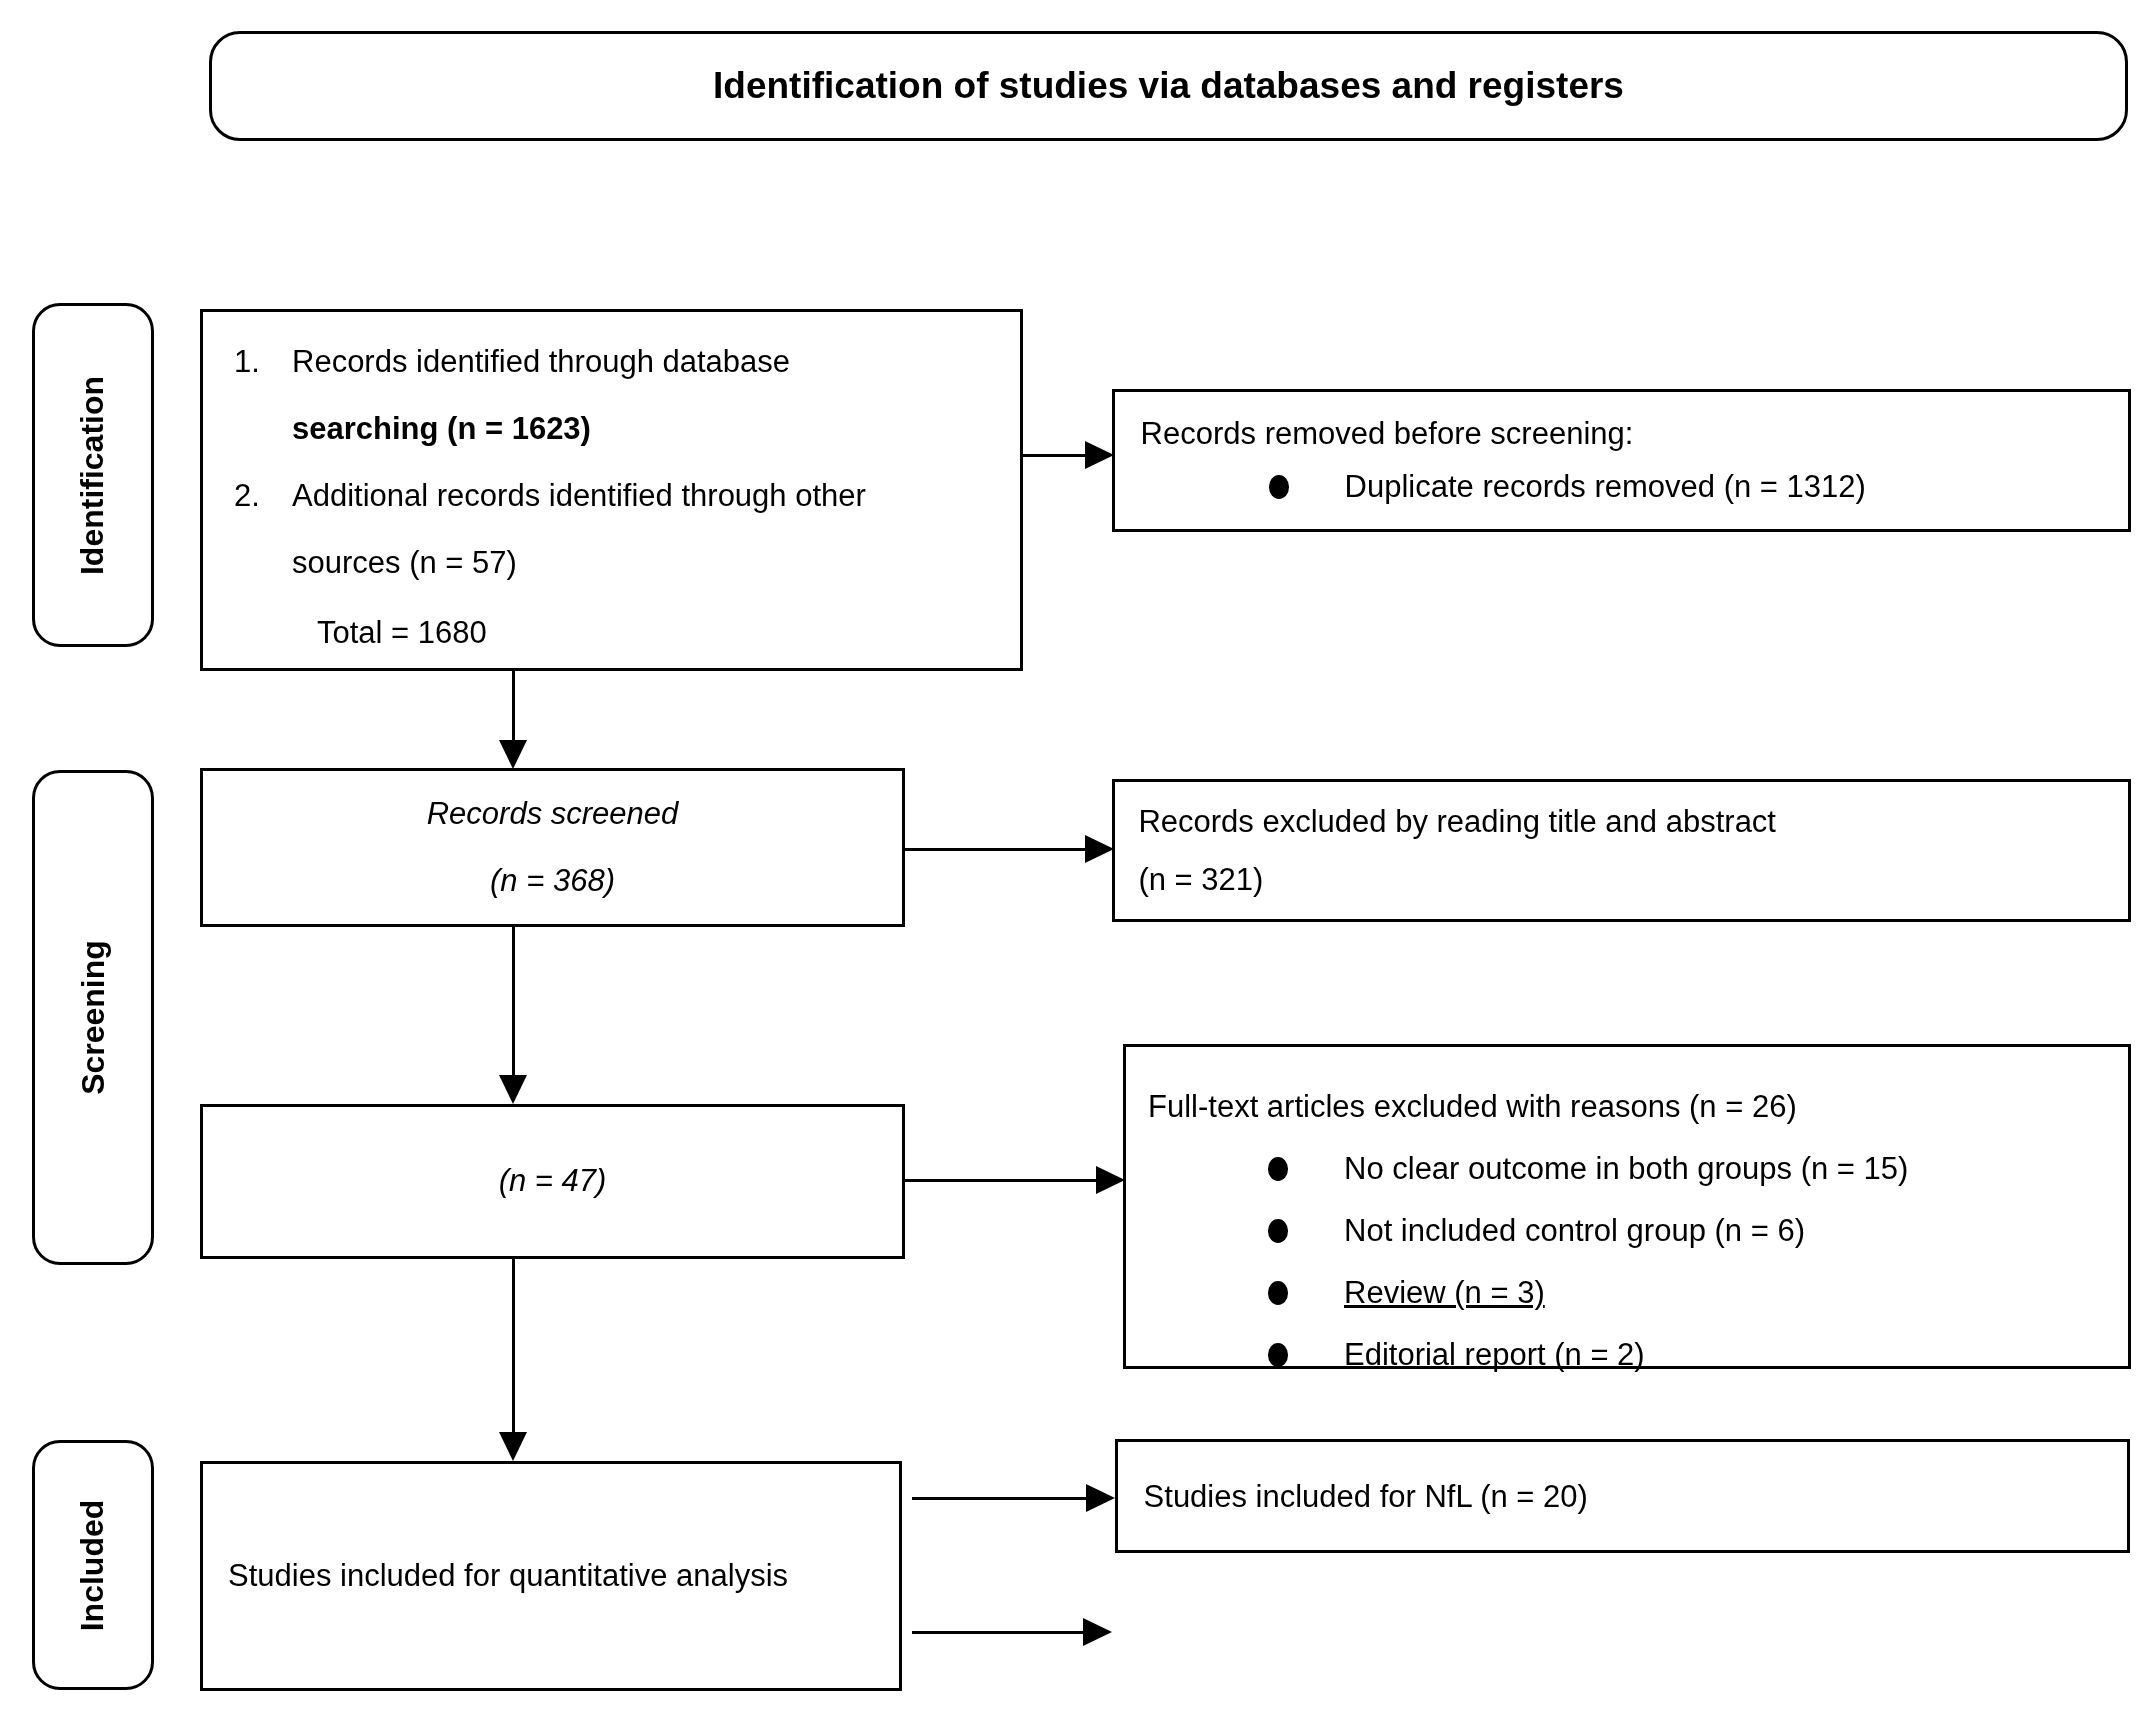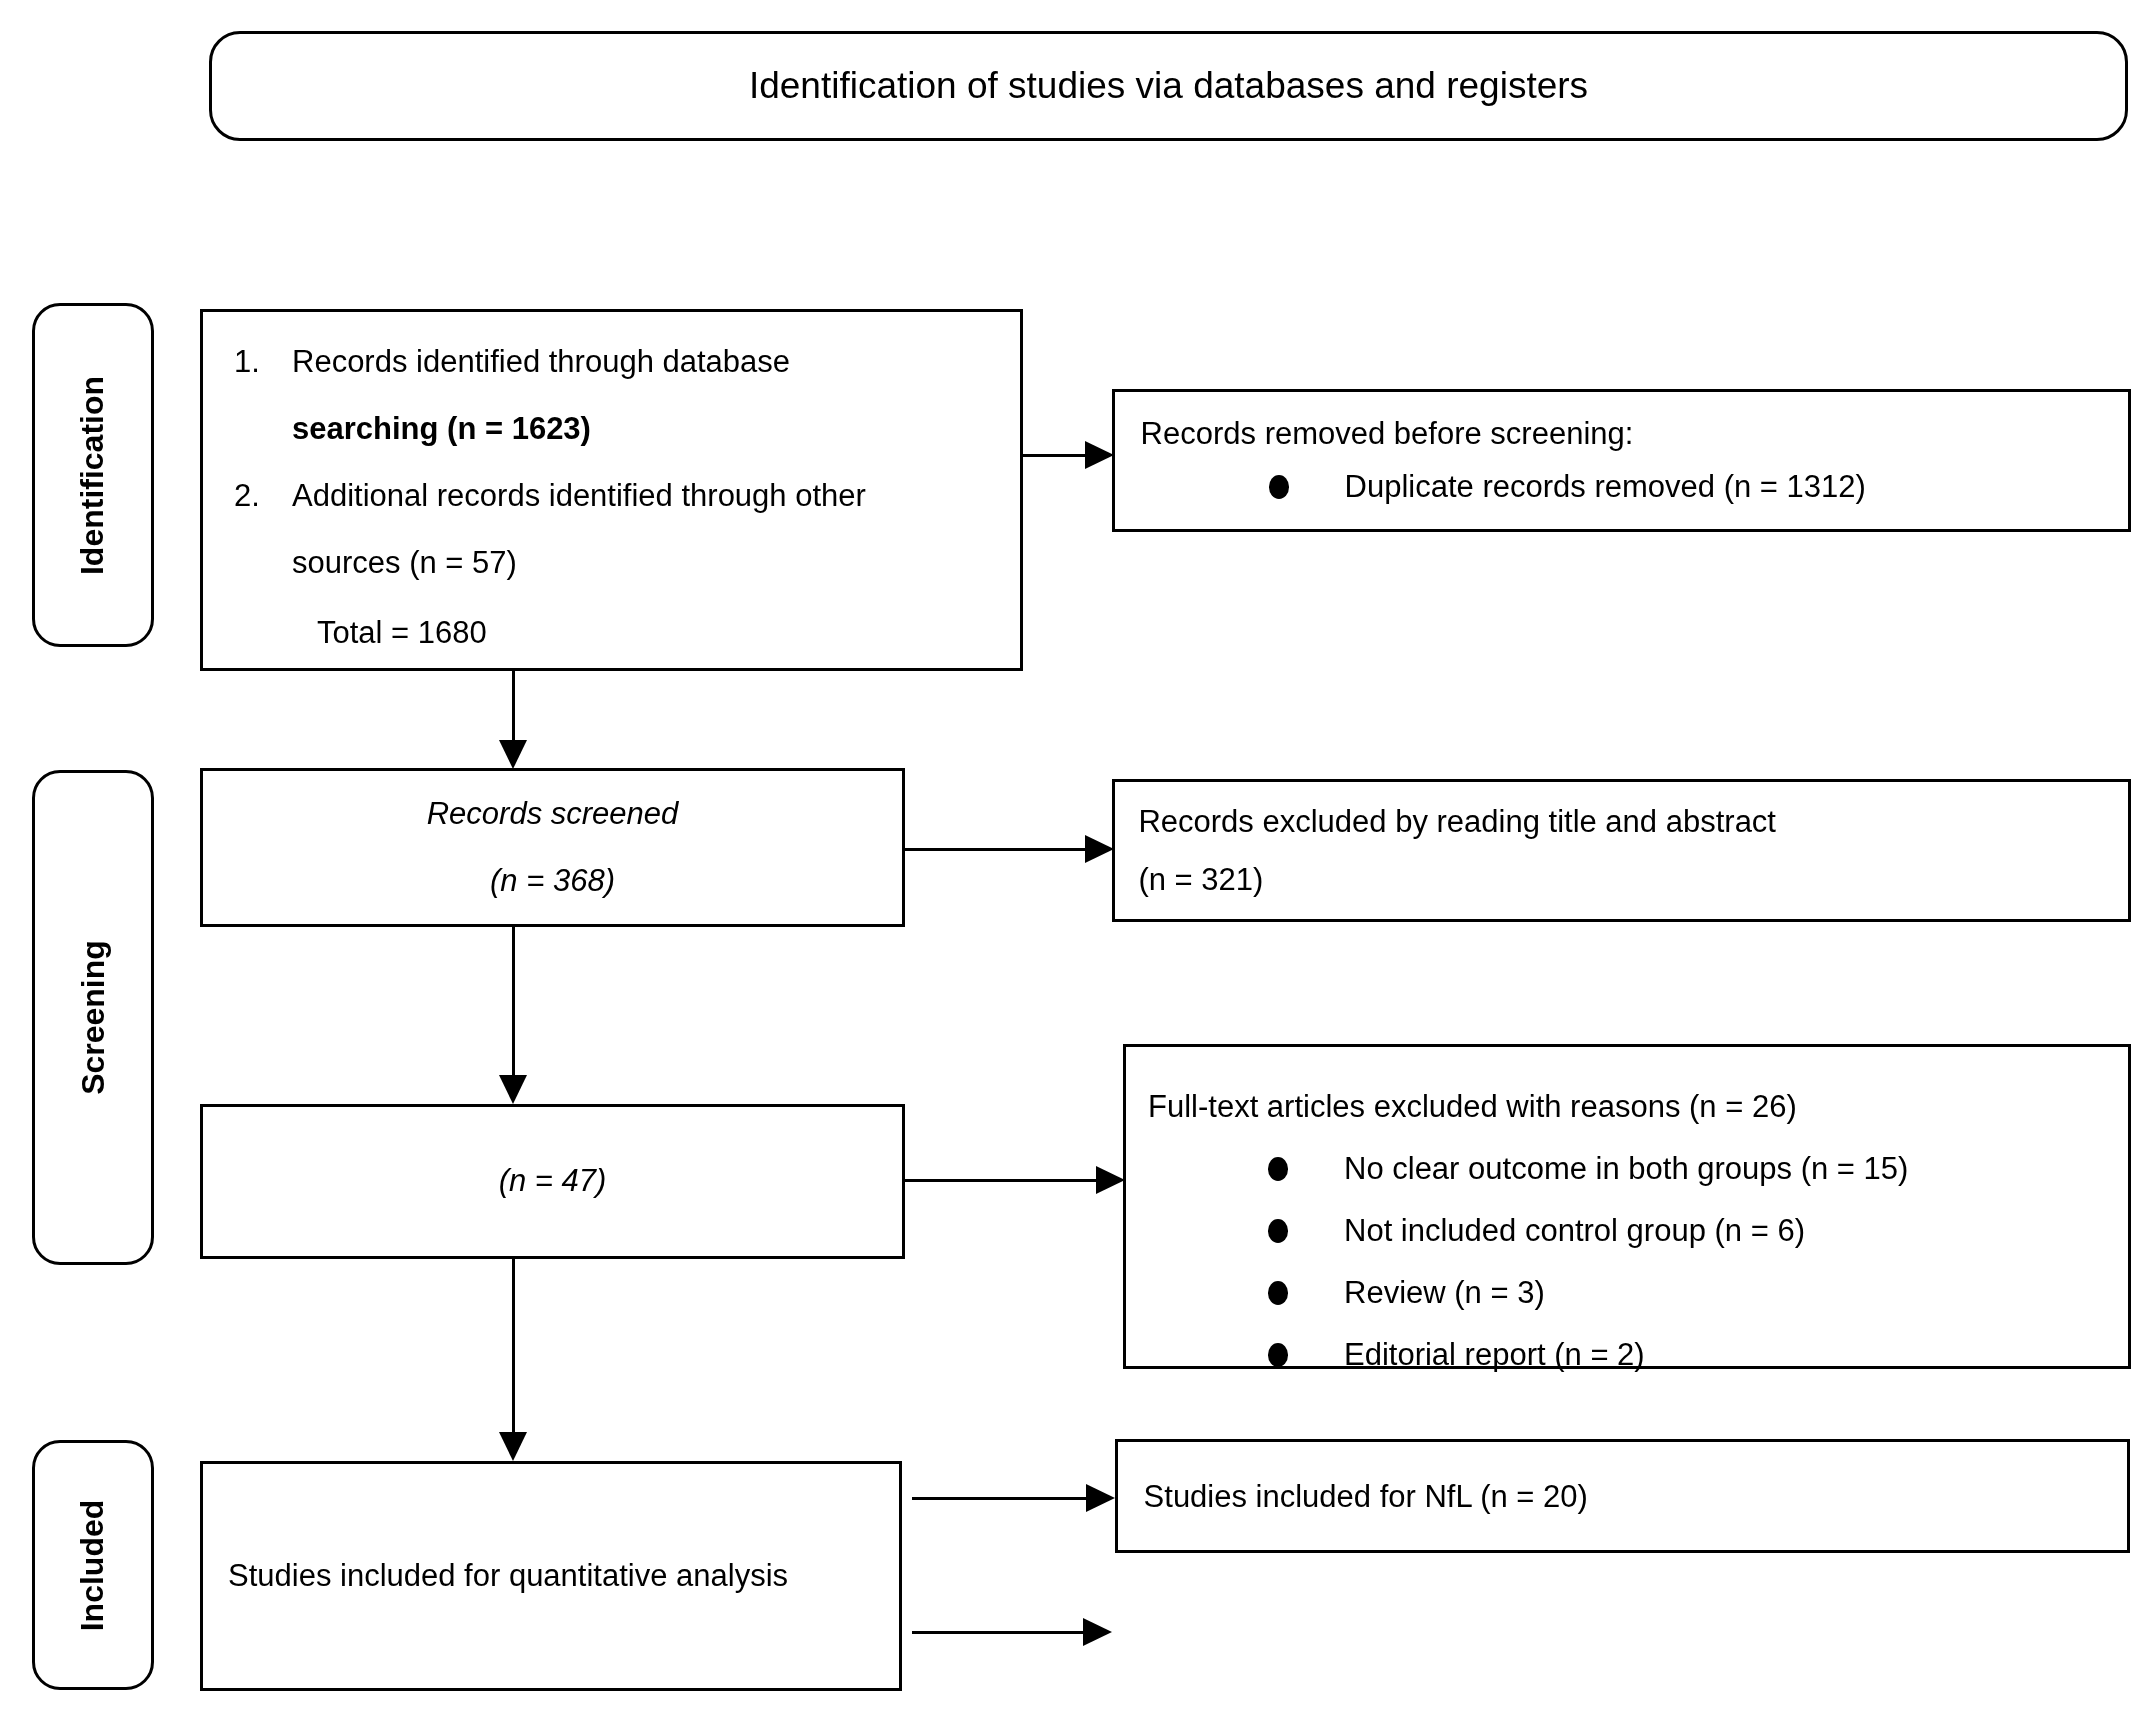--- a/index.html
+++ b/index.html
@@ -24,21 +24,21 @@
   .nowrap{white-space:nowrap;}
   
   .title-box{
     position:absolute;
     left:209px; top:31px; width:1919px; height:110px;
     border:3.9px solid #000; border-radius:31px;
     background:#fff;
     display:flex; align-items:center; justify-content:center;
     box-sizing:border-box;
   }
-  .title-box span{font-size:37px; font-weight:normal; white-space:nowrap;}
+  .title-box span{font-size:37px; font-weight:bold; white-space:nowrap;}
   
   .stage{
     position:absolute;
     border:3.9px solid #000; border-radius:28px;
     background:#fff;
     display:flex; align-items:center; justify-content:center;
     box-sizing:border-box;
   }
   .stage span{
     transform:rotate(-90deg);
@@ -142,21 +142,21 @@
   <div class="bx" style="left:1123px; top:1044px; width:1008px; height:325px; padding:29px 0 0 22px;">
     <div class="nowrap" style="line-height:2.0;">Full-text articles excluded with reasons (n = 26)</div>
     <div class="bullet-row" style="margin-left:120px; line-height:2.0;">
       <span class="bullet"></span>
       <span>No clear outcome in both groups (n = 15)</span>
     </div>
     <div class="bullet-row" style="margin-left:120px; line-height:2.0;">
       <span class="bullet"></span>
       <span>Not included control group  (n = 6)</span>
     </div>
-    <div class="bullet-row" style="margin-left:120px; line-height:2.0;">
+    <div class="bullet-row" style="margin-left:120px; line-height:2.0;text-decoration:underline;">
       <span class="bullet"></span>
       <span>Review (n = 3)</span>
     </div>
     <div class="bullet-row" style="margin-left:120px; line-height:2.0;">
       <span class="bullet"></span>
       <span>Editorial report (n = 2)</span>
     </div>
   </div>
 
   <div class="bx left-col line-sp2" style="left:200px; top:1461px; width:702px; height:230px; padding-left:25px;">

